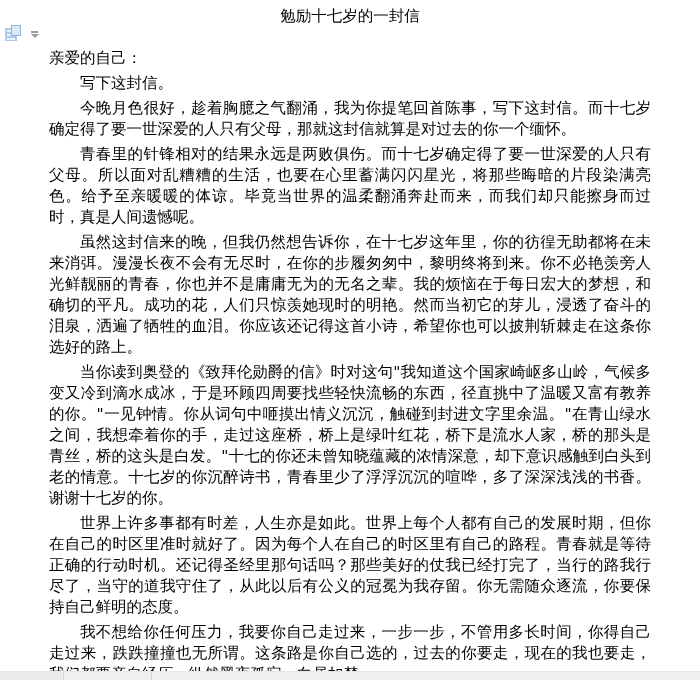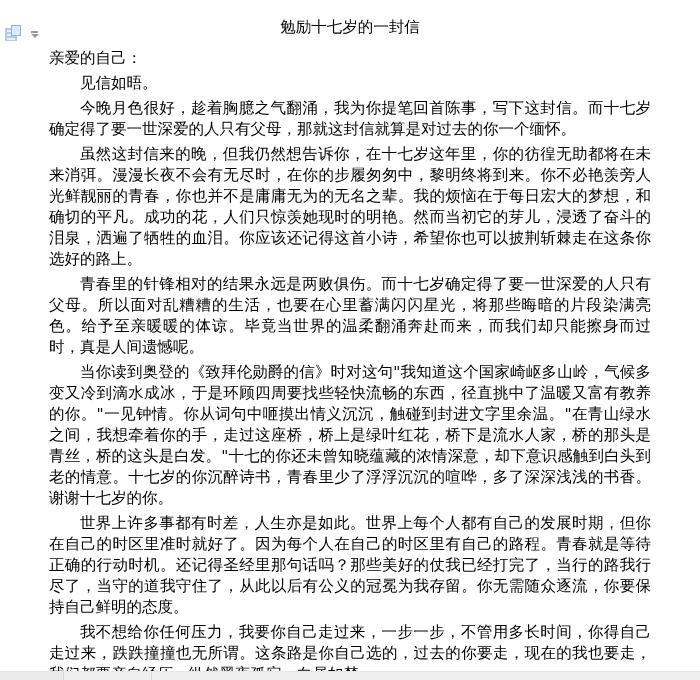--- a/index.html
+++ b/index.html
@@ -6,21 +6,21 @@
   body {
     width: 700px; height: 680px;
     background: #ffffff;
     font-family: "DejaVu Serif", "Liberation Serif", serif;
     color: #000000;
     overflow: hidden;
     position: relative;
   }
   .page { position: absolute; inset: 0; background: #ffffff; }
 
-  .doc-head { position: absolute; top: 17px; left: 45px; right: 45px; }
+  .doc-head { position: absolute; top: 6px; left: 45px; right: 45px; }
   .doc-title, .doc-author {
     text-align: center;
     font-size: 15.5px;
     line-height: 21px;
     font-weight: normal;
     margin: 0;
   }
 
   .content {
     position: absolute;
@@ -99,24 +99,24 @@
       <div class="tri"></div>
     </div>
   </div>
 
   <div class="doc-head">
     <h1 class="doc-title">勉励十七岁的一封信</h1>
   </div>
 
   <div class="content">
     <p class="salutation">亲爱的自己：</p>
-    <p>见信如晤。</p>
+    <p>写下这封信。</p>
     <p>今晚月色很好，趁着胸臆之气翻涌，我为你提笔回首陈事，写下这封信。而十七岁确定得了要一世深爱的人只有父母，那就这封信就算是对过去的你一个缅怀。</p>
+    <p>青春里的针锋相对的结果永远是两败俱伤。而十七岁确定得了要一世深爱的人只有父母。所以面对乱糟糟的生活，也要在心里蓄满闪闪星光，将那些晦暗的片段染满亮色。给予至亲暖暖的体谅。毕竟当世界的温柔翻涌奔赴而来，而我们却只能擦身而过时，真是人间遗憾呢。</p>
     <p>虽然这封信来的晚，但我仍然想告诉你，在十七岁这年里，你的彷徨无助都将在未来消弭。漫漫长夜不会有无尽时，在你的步履匆匆中，黎明终将到来。你不必艳羡旁人光鲜靓丽的青春，你也并不是庸庸无为的无名之辈。我的烦恼在于每日宏大的梦想，和确切的平凡。成功的花，人们只惊羡她现时的明艳。然而当初它的芽儿，浸透了奋斗的泪泉，洒遍了牺牲的血泪。你应该还记得这首小诗，希望你也可以披荆斩棘走在这条你选好的路上。</p>
-    <p>青春里的针锋相对的结果永远是两败俱伤。而十七岁确定得了要一世深爱的人只有父母。所以面对乱糟糟的生活，也要在心里蓄满闪闪星光，将那些晦暗的片段染满亮色。给予至亲暖暖的体谅。毕竟当世界的温柔翻涌奔赴而来，而我们却只能擦身而过时，真是人间遗憾呢。</p>
     <p>当你读到奥登的《致拜伦勋爵的信》时对这句"我知道这个国家崎岖多山岭，气候多变又冷到滴水成冰，于是环顾四周要找些轻快流畅的东西，径直挑中了温暖又富有教养的你。"一见钟情。你从词句中咂摸出情义沉沉，触碰到封进文字里余温。"在青山绿水之间，我想牵着你的手，走过这座桥，桥上是绿叶红花，桥下是流水人家，桥的那头是青丝，桥的这头是白发。"十七的你还未曾知晓蕴藏的浓情深意，却下意识感触到白头到老的情意。十七岁的你沉醉诗书，青春里少了浮浮沉沉的喧哗，多了深深浅浅的书香。谢谢十七岁的你。</p>
     <p>世界上许多事都有时差，人生亦是如此。世界上每个人都有自己的发展时期，但你在自己的时区里准时就好了。因为每个人在自己的时区里有自己的路程。青春就是等待正确的行动时机。还记得圣经里那句话吗？那些美好的仗我已经打完了，当行的路我行尽了，当守的道我守住了，从此以后有公义的冠冕为我存留。你无需随众逐流，你要保持自己鲜明的态度。</p>
     <p>我不想给你任何压力，我要你自己走过来，一步一步，不管用多长时间，你得自己走过来，跌跌撞撞也无所谓。这条路是你自己选的，过去的你要走，现在的我也要走，我们都要亲自经历。纵然黑夜孤寂，白昼如焚。</p>
     <p>愿你因为光明，成为光明本身。我知道你会一步步向我走来，淌过二月的淙淙溪流，穿过初夏清爽的清晨，跳进晚秋空净的山色，然后在凛冬的深夜里留下一盏灯，然后变成现在的我。突然厌倦了我这张喋喋不休急于表达的嘴，我什么都不想说了，我只想你懂。</p>
 
   </div>
 
   <div class="status-bar">
     <div class="seg-first"></div>
     <div class="divider d1"></div>

